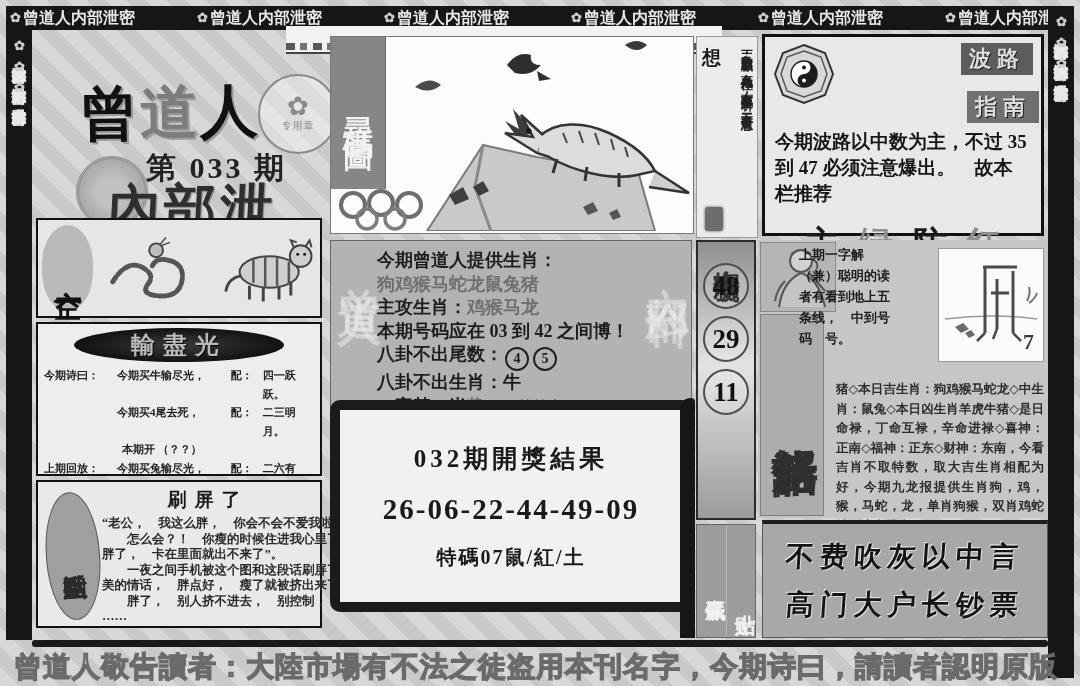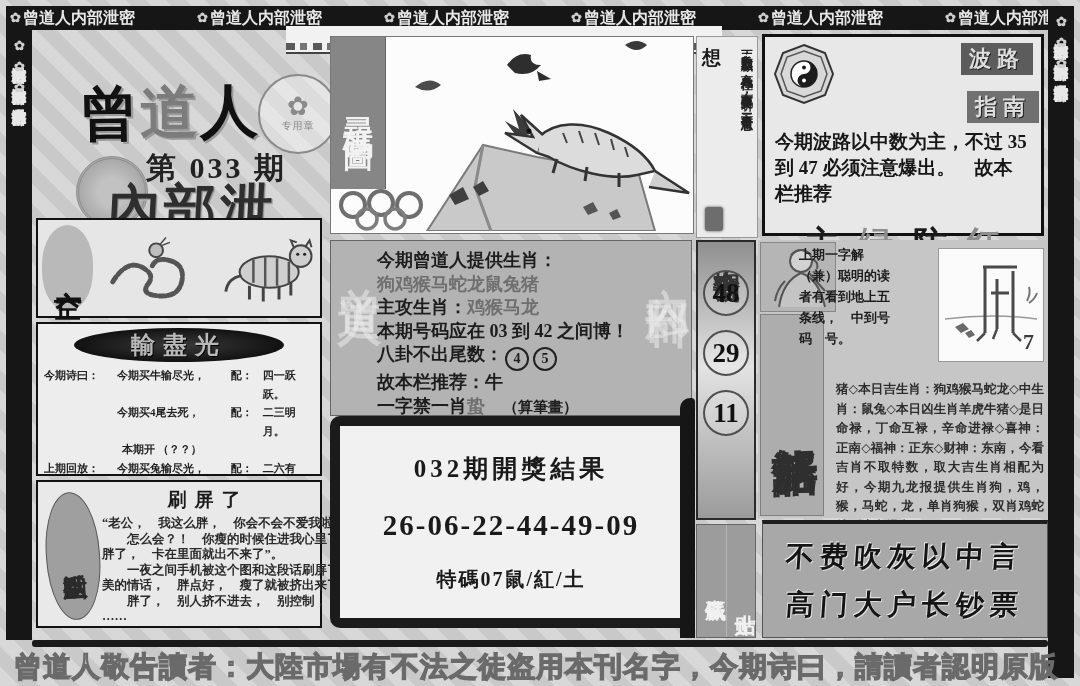--- a/index.html
+++ b/index.html
@@ -62,35 +62,35 @@
   
   #tips{left:330px;top:240px;width:362px;height:176px;background:#b3b3b3;border:1px solid #666;padding:8px 10px 4px 46px;position:absolute;box-sizing:border-box;}
   .wm{position:absolute;writing-mode:vertical-rl;text-orientation:upright;font-size:44px;font-weight:900;color:rgba(235,235,235,.55);line-height:1;letter-spacing:8px;}
   #wm-l{left:6px;top:12px;}
   #wm-r{right:2px;top:12px;}
   .tip-line{position:relative;font-size:18px;font-weight:900;line-height:23.5px;color:#1d1d1d;white-space:nowrap;}
   .tip-gray{color:#6f6f6f;}
   .cnum{display:inline-flex;align-items:center;justify-content:center;width:20px;height:20px;border:2px solid #222;border-radius:50%;font-size:14px;line-height:1;vertical-align:-3px;margin:0 2px;}
   .tip-note{font-size:15px;}
   
-  #results{left:330px;top:416px;width:362px;height:212px;border:10px solid #1b1b1b;border-radius:10px;background:#f1f1f1;display:flex;flex-direction:column;align-items:center;justify-content:center;gap:24px;box-sizing:border-box;}
+  #results{left:330px;top:400px;width:362px;height:212px;border:10px solid #1b1b1b;border-radius:10px;background:#f1f1f1;display:flex;flex-direction:column;align-items:center;justify-content:center;gap:18px;box-sizing:border-box;}
   #res-title{font-size:25px;font-weight:bold;letter-spacing:4px;}
   #res-nums{font-size:29px;font-weight:bold;letter-spacing:2px;}
   #res-spec{font-size:20px;font-weight:bold;letter-spacing:2px;}
   #res-shadow{left:680px;top:398px;width:15px;height:240px;background:#161616;border-radius:10px 4px 0 0;}
   
   #xiang{left:696px;top:36px;width:60px;height:200px;background:#ececec;border:1px solid #999;position:absolute;}
   #xi-mark{position:absolute;left:5px;top:8px;font-size:19px;font-weight:900;}
   #xi-poem{position:absolute;right:3px;top:6px;height:168px;writing-mode:vertical-rl;font-size:12px;font-weight:bold;color:#222;line-height:14px;letter-spacing:1px;}
   #xi-sign{position:absolute;left:6px;bottom:34px;writing-mode:vertical-rl;text-orientation:upright;font-size:11px;font-weight:bold;color:#333;}
   #xi-seal{position:absolute;left:8px;bottom:6px;width:18px;height:24px;background:#6d6d6d;border-radius:3px;box-shadow:0 0 3px #555;}
   
   #cold{left:696px;top:240px;width:60px;height:280px;border:2px solid #2a2a2a;background:linear-gradient(#8f8f8f,#e3e3e3 45%,#9b9b9b);display:flex;flex-direction:column;align-items:center;box-sizing:border-box;padding-top:6px;}
   #cold-title{writing-mode:vertical-rl;text-orientation:upright;font-size:27px;font-weight:900;line-height:1;letter-spacing:2px;color:#111;}
-  .cold-num{width:42px;height:42px;border:2px solid #4e4e4e;border-radius:50%;display:flex;align-items:center;justify-content:center;font-size:27px;font-weight:bold;color:#111;margin-top:14px;background:rgba(255,255,255,.15);}
+  .cold-num{width:42px;height:42px;border:2px solid #4e4e4e;border-radius:50%;display:flex;align-items:center;justify-content:center;font-size:27px;font-weight:bold;color:#111;margin-top:7px;background:rgba(255,255,255,.15);}
   
   #yq-labels{left:696px;top:524px;width:60px;height:114px;background:#9c9c9c;border:1px solid #666;display:flex;box-sizing:border-box;}
   .yq-l{flex:1;display:flex;justify-content:center;color:#f1f1f1;font-weight:900;font-size:21px;writing-mode:vertical-rl;text-orientation:upright;line-height:1;}
   #yq-l1{padding-top:4px;}
   #yq-l2{padding-top:34px;border-left:1px solid #b5b5b5;}
   
   #bolu{left:762px;top:34px;width:282px;height:202px;border:3px solid #111;background:#e8e8e8;position:absolute;box-sizing:border-box;}
   #bl-head{display:flex;align-items:flex-start;padding:6px 8px 0;}
   #bl-badges{margin-left:auto;text-align:right;}
   .badge{display:inline-block;background:#5c5c5c;color:#ddd;font-size:22px;font-weight:900;letter-spacing:6px;padding:1px 8px;text-shadow:1px 1px 0 #222;}
@@ -296,21 +296,21 @@
   </div>
 
   <div class="box" id="tips">
     <span class="wm" id="wm-l">曾道人</span>
     <span class="wm" id="wm-r">內部料</span>
     <div class="tip-line"><span>今期曾道人提供生肖：</span></div>
     <div class="tip-line tip-gray"><span>狗鸡猴马蛇龙鼠兔猪</span></div>
     <div class="tip-line"><span>主攻生肖：</span><span class="tip-gray">鸡猴马龙</span></div>
     <div class="tip-line"><span>本期号码应在 03 到 42 之间博！</span></div>
     <div class="tip-line"><span>八卦不出尾数：</span><span class="cnum">4</span><span class="cnum">5</span></div>
-    <div class="tip-line"><span>故本栏推荐：</span><span>牛</span></div>
+    <div class="tip-line"><span>八卦不出生肖：</span><span>牛</span></div>
     <div class="tip-line"><span>一字禁一肖</span><span class="tip-gray">蛰</span>　<span class="tip-note">（算筆畫）</span></div>
   </div>
 
   <div class="abs" id="results">
     <div id="res-title">032期開獎結果</div>
     <div id="res-nums">26-06-22-44-49-09</div>
     <div id="res-spec">特碼07鼠/紅/土</div>
   </div>
   <div class="abs" id="res-shadow"></div>
 

